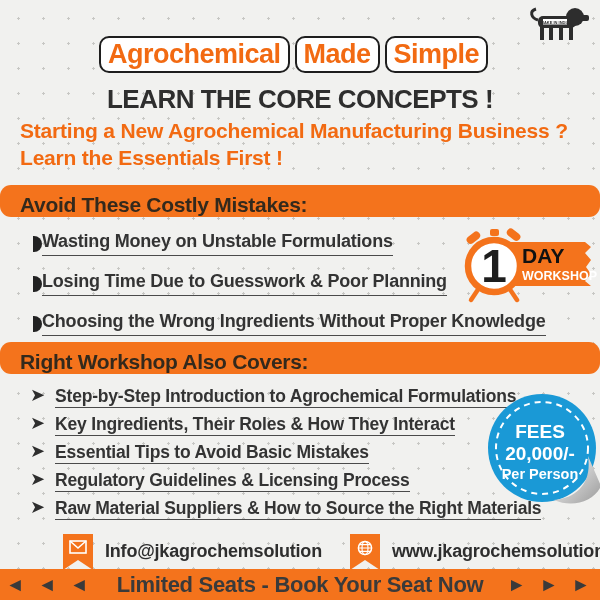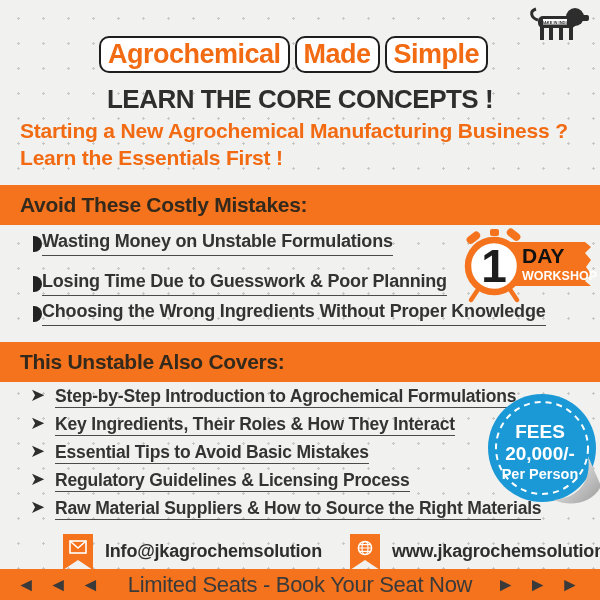--- a/index.html
+++ b/index.html
@@ -16,23 +16,23 @@
   .title-bubble{
     background:#ffffff;border:2.5px solid #1e1e1e;border-radius:10px;
     padding:1px 7px;font-weight:bold;font-size:27px;letter-spacing:-0.5px;
     color:#f26a12;white-space:nowrap;
   }
   .tagline{position:absolute;top:84px;left:0;width:100%;text-align:center;
     font-size:26px;font-weight:bold;color:#2e2e2e;letter-spacing:-0.5px;}
   .subtitle{position:absolute;top:117px;left:20px;font-size:21px;font-weight:bold;
     color:#f26a12;line-height:27px;letter-spacing:-0.2px;}
   
-  .banner{position:absolute;left:0;right:0;height:40px;background:#f4731c;
+  .banner{position:absolute;left:0;right:0;height:32px;background:#f4731c;
     color:#33291c;font-weight:bold;font-size:21px;line-height:40px;
-    padding-left:20px;box-sizing:border-box;letter-spacing:-0.3px;}
+    padding-left:20px;box-sizing:border-box;letter-spacing:-0.3px;border-radius:11px;}
   .banner1{top:185px;}
   .banner2{top:342px;}
   
   .m-item{position:absolute;left:33px;display:flex;align-items:center;gap:0;}
   .bullet{width:9px;height:16px;background:#222;border-radius:0 16px 16px 0;flex:0 0 auto;}
   .m-text{font-size:18px;font-weight:bold;color:#333;border-bottom:1.5px solid #4a4a4a;
     padding-bottom:3px;letter-spacing:-0.2px;white-space:nowrap;}
   
   .c-item{position:absolute;left:30px;display:flex;align-items:center;gap:10px;}
   .c-arrow{color:#2e2e2e;font-size:18px;line-height:1;flex:0 0 auto;margin-bottom:4px;}
@@ -47,21 +47,21 @@
   .contact-email{left:35px;}
   .contact-web{left:322px;}
   .ribbon{width:30px;height:36px;background:#f4731c;
     clip-path:polygon(0 0,100% 0,100% 100%,50% 72%,0 100%);
     display:flex;justify-content:center;padding-top:6px;box-sizing:border-box;flex:0 0 auto;}
   .contact-text{margin-top:7px;font-size:18px;font-weight:bold;color:#2e2e2e;letter-spacing:-0.2px;}
   
   .bottom-bar{position:absolute;left:0;right:0;bottom:0;height:31px;background:#f4731c;
     display:flex;align-items:center;justify-content:center;gap:24px;}
   .bar-arrows{color:#3a3a3a;font-size:19px;font-weight:bold;letter-spacing:4px;white-space:nowrap;}
-  .bar-text{font-size:22px;font-weight:normal;color:#3a3a3a;letter-spacing:-0.3px;white-space:nowrap;}
+  .bar-text{font-size:22px;font-weight:bold;color:#3a3a3a;letter-spacing:-0.3px;white-space:nowrap;}
 </style>
 </head>
 <body>
 
 <div class="poster">
 
   <svg class="lion-logo" viewBox="0 0 62 36">
     <path d="M10,14 C3,12 1,5 8,3" stroke="#2d2d2d" stroke-width="3" fill="none"></path>
     <rect x="10" y="10" width="38" height="12" rx="5" fill="#2d2d2d"></rect>
     <circle cx="47" cy="11" r="9" fill="#2d2d2d"></circle>
@@ -90,39 +90,39 @@
   <div class="banner banner1">Avoid These Costly Mistakes:</div>
 
   <div class="m-item" style="top:231px;">
     <span class="bullet"></span>
     <span class="m-text">Wasting Money on Unstable Formulations</span>
   </div>
   <div class="m-item" style="top:271px;">
     <span class="bullet"></span>
     <span class="m-text">Losing Time Due to Guesswork &amp; Poor Planning</span>
   </div>
-  <div class="m-item" style="top:301px;">
+  <div class="m-item" style="top:311px;">
     <span class="bullet"></span>
     <span class="m-text">Choosing the Wrong Ingredients Without Proper Knowledge</span>
   </div>
 
   <svg class="clock-badge" viewBox="0 0 140 84">
     <polygon fill="#f4731c" points="52,16 127,16 133,21 127,27 133,34 128,41 133,48 127,55 133,60 52,60"></polygon>
     <rect x="32" y="3" width="9" height="7" rx="2" fill="#f4731c"></rect>
     <rect x="8" y="8" width="15" height="8" rx="4" fill="#f4731c" transform="rotate(-38 15 12)"></rect>
     <rect x="48" y="5" width="15" height="8" rx="4" fill="#f4731c" transform="rotate(38 56 9)"></rect>
     <line x1="21" y1="62" x2="13" y2="74" stroke="#f4731c" stroke-width="4.5" stroke-linecap="round"></line>
     <line x1="51" y1="62" x2="59" y2="74" stroke="#f4731c" stroke-width="4.5" stroke-linecap="round"></line>
     <circle cx="36" cy="40" r="26" fill="#ffffff" stroke="#f4731c" stroke-width="6.5"></circle>
     <text x="36" y="56" font-size="46" font-weight="bold" fill="#1d1d1d" text-anchor="middle">1</text>
     <text x="64" y="37" font-size="21" font-weight="bold" fill="#111111">DAY</text>
     <text x="64" y="54" font-size="12.5" font-weight="bold" fill="#ffffff">WORKSHOP</text>
   </svg>
 
-  <div class="banner banner2">This Unstable Also Covers:</div>
+  <div class="banner banner2">Right Workshop Also Covers:</div>
 
   <div class="c-item" style="top:386px;">
     <span class="c-arrow">➤</span>
     <span class="c-text">Step-by-Step Introduction to Agrochemical Formulations</span>
   </div>
   <div class="c-item" style="top:414px;">
     <span class="c-arrow">➤</span>
     <span class="c-text">Key Ingredients, Their Roles &amp; How They Interact</span>
   </div>
   <div class="c-item" style="top:442px;">

